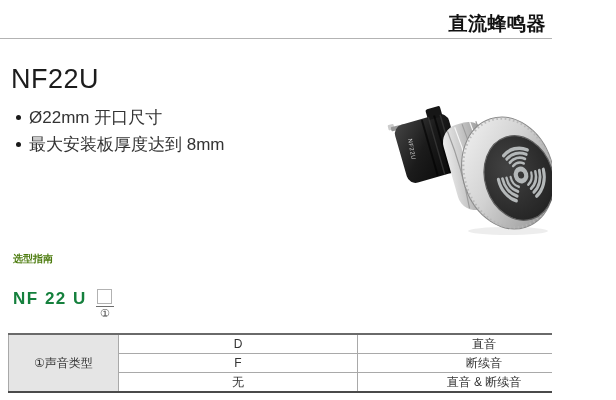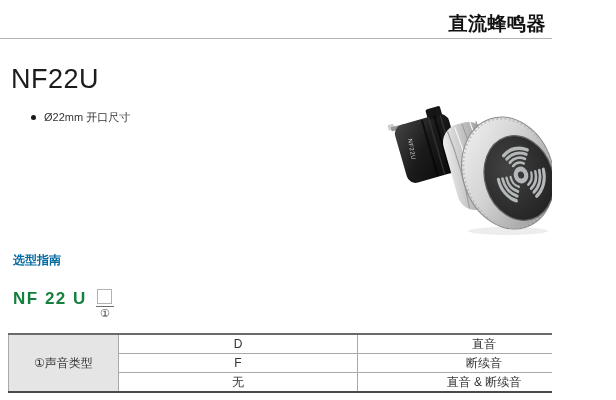--- a/index.html
+++ b/index.html
@@ -24,42 +24,42 @@
     width: 616px; height: 1px; background: #b3b3b3;
   }
   
   .product-title {
     position: absolute; top: 64px; left: 11px;
     font-size: 27px; font-weight: 400; color: #1c1c1c;
     letter-spacing: 0.5px; line-height: 30px;
   }
   
   .features {
-    position: absolute; top: 110px; left: 31px;
+    position: absolute; top: 110px; left: 16px;
     margin: 0; padding: 0; list-style: none;
-    font-size: 11px; color: #333333;
+    font-size: 17px; color: #333333;
   }
   .features li {
     display: flex; align-items: center;
     height: 14px; margin-bottom: 13px; white-space: nowrap;
   }
   .bullet {
     display: inline-block; width: 5px; height: 5px;
     border-radius: 50%; background: #1a1a1a;
     margin-right: 8px; flex: 0 0 auto;
   }
   
   .product-photo {
     position: absolute; left: 386px; top: 104px;
     width: 172px; height: 132px;
   }
   
   .section-heading {
     position: absolute; top: 252px; left: 13px;
-    font-size: 12px; font-weight: 700; color: #0369a1;
+    font-size: 10px; font-weight: 700; color: #4d7c0f;
   }
   .model-row {
     position: absolute; top: 290px; left: 13px;
     display: flex; align-items: flex-start;
   }
   .model-code {
     font-size: 17px; font-weight: 700; color: #15803d;
     letter-spacing: 1.5px; line-height: 17px;
   }
   .slot { display: inline-flex; flex-direction: column; align-items: center; margin-left: 9px; margin-top: -1px; }
@@ -86,20 +86,24 @@
 
   <div class="doc-header-title">直流蜂鸣器</div>
   <div class="header-rule"></div>
 
   <div class="product-title">NF22U</div>
 
   <ul class="features">
     <li>
       <span class="bullet"></span>
       <span>Ø22mm 开口尺寸</span>
+    </li>
+    <li>
+      <span class="bullet"></span>
+      <span>最大安装板厚度达到 8mm</span>
     </li>
   </ul>
 
   <svg class="product-photo" viewBox="0 0 172 132" aria-hidden="true">
     <defs>
       <linearGradient id="gBody" x1="0" y1="0" x2="1" y2="1">
         <stop offset="0" stop-color="#454545"></stop>
         <stop offset="0.45" stop-color="#1b1b1b"></stop>
         <stop offset="1" stop-color="#060606"></stop>
       </linearGradient>

